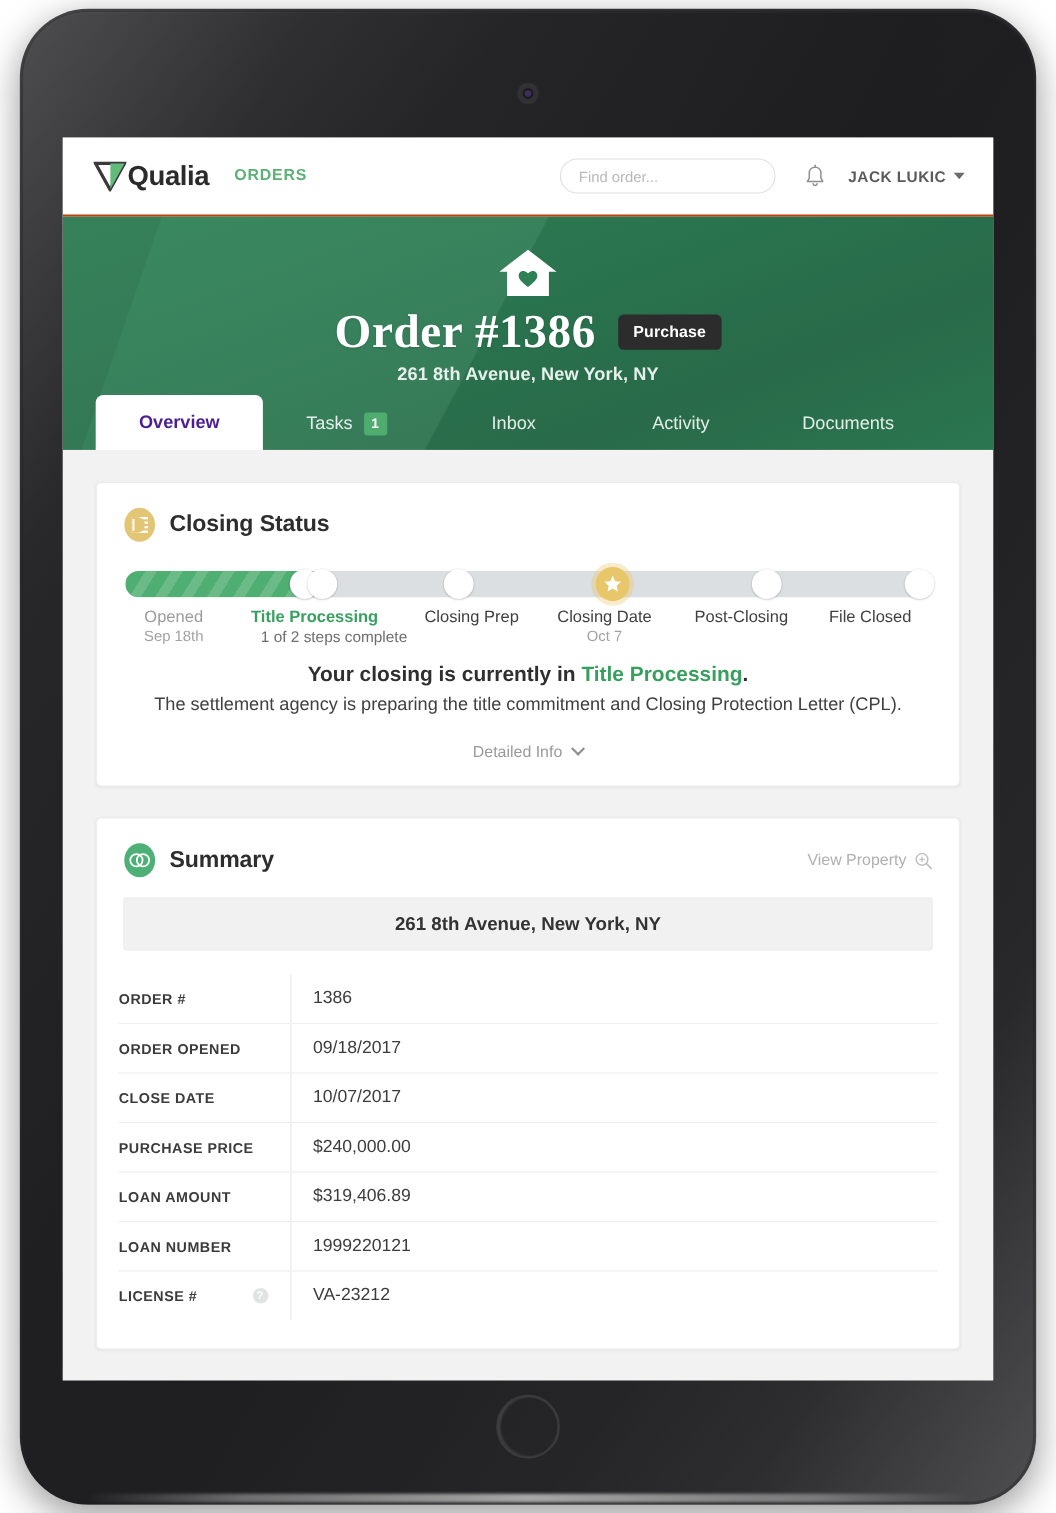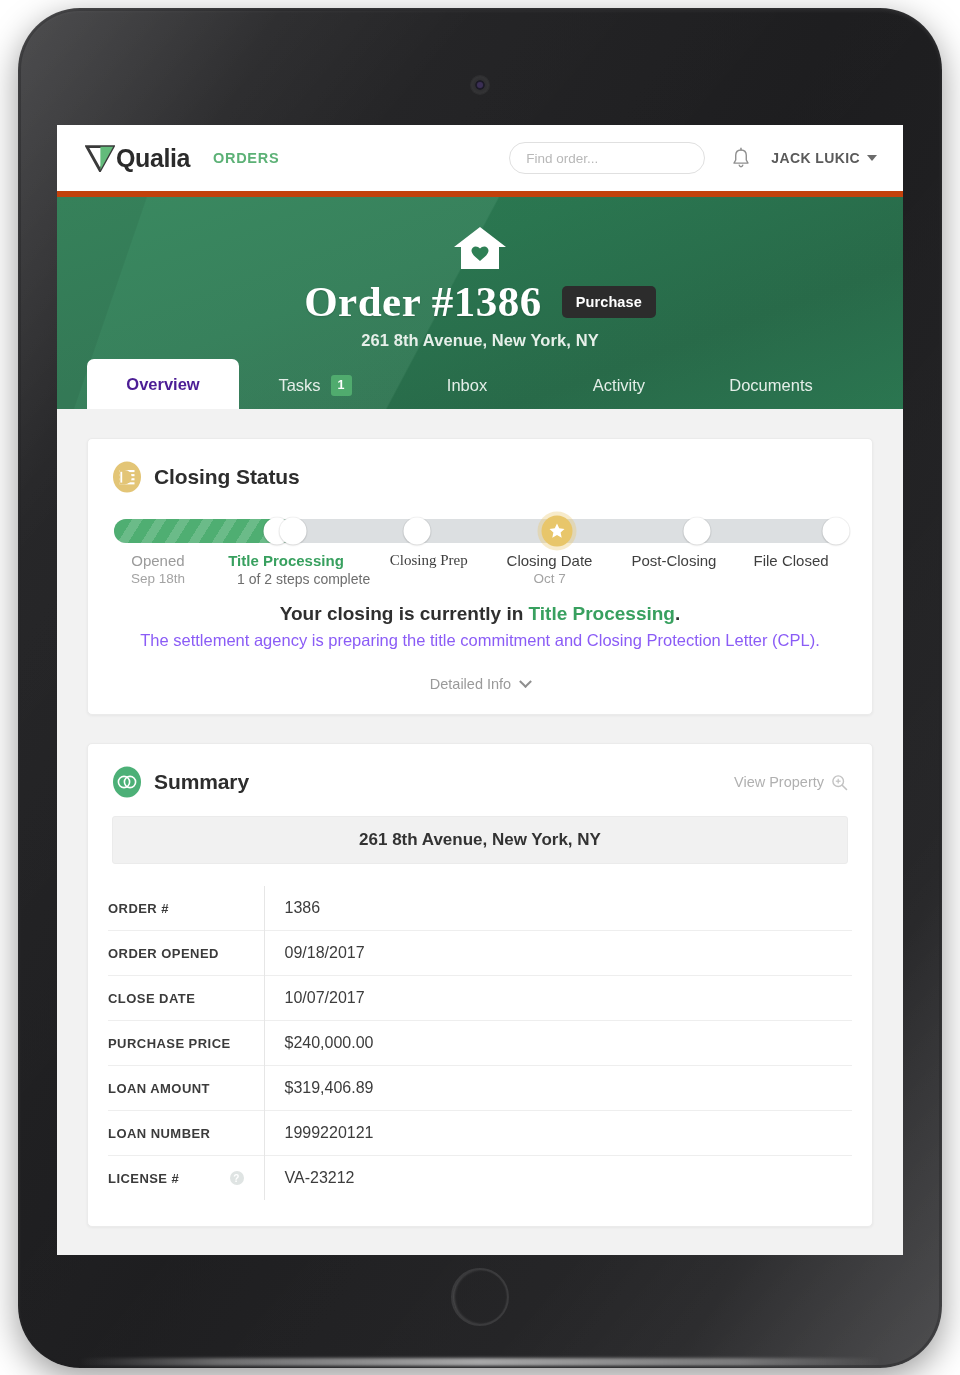--- a/index.html
+++ b/index.html
@@ -61,21 +61,21 @@
     width: 846px; height: 1130px;
     background: #f2f2f2;
     overflow: hidden;
   }
 
   
   .topnav {
     height: 72px; background: #ffffff;
     display: flex; align-items: center;
     padding: 0 26px 0 28px;
-    border-bottom: 6px solid #c2410c;
+    border-bottom: 2px solid #c2410c;
     position: relative;
   }
   .logo-wrap { display: flex; align-items: center; gap: 1px; }
   .logo-mark { width: 30px; height: 28px; display: block; }
   .logo-text {
     font-size: 25px; font-weight: 600; color: #2b2b2b;
     letter-spacing: -0.4px;
   }
   .nav-orders {
     margin-left: 23px;
@@ -238,21 +238,21 @@
   .step-sub { font-size: 13.5px; color: #a3a3a3; margin-top: 2px; white-space: nowrap;}
   .step-sub.dark { color: #6d6d6d; font-size: 14px; text-align: right; }
 
   .status-line {
     text-align: center; margin-top: 16px;
     font-size: 19px; font-weight: 700; color: #2f2f2f;
   }
   .status-line .hl { color: #38a05f; }
   .status-desc {
     text-align: center; margin-top: 6px;
-    font-size: 16.5px; color: #8b5cf6;
+    font-size: 16.5px; color: #404040;
   }
   .detail-toggle {
     text-align: center; margin: 26px 0 22px;
     font-size: 14.5px; color: #9a9a9a; cursor: pointer;
   }
   .chev {
     display: inline-block; width: 9px; height: 9px;
     border-right: 2px solid #8f8f8f; border-bottom: 2px solid #8f8f8f;
     transform: rotate(45deg) translate(-2px,-2px);
     margin-left: 6px;
@@ -395,21 +395,21 @@
             </div>
           <div class="steps" id="steps-host">
               <div class="step" style="width: 12%;">
                 <div class="step-name muted">Opened</div>
                 <div class="step-sub">Sep 18th</div>
               </div>
               <div class="step" style="width: 23%;">
                 <div class="step-name accent">Title Processing</div>
                 <div class="step-sub dark">1 of 2 steps complete</div>
               </div>
-              <div class="step" style="width: 16%; font-family: Liberation Serif, serif;">
+              <div class="step" style="width: 16%;">
                 <div class="step-name">Closing Prep</div>
               </div>
               <div class="step" style="width: 17%;">
                 <div class="step-name">Closing Date</div>
                 <div class="step-sub">Oct 7</div>
               </div>
               <div class="step" style="width: 17%;">
                 <div class="step-name">Post-Closing</div>
               </div>
               <div class="step" style="width: 15%;">

